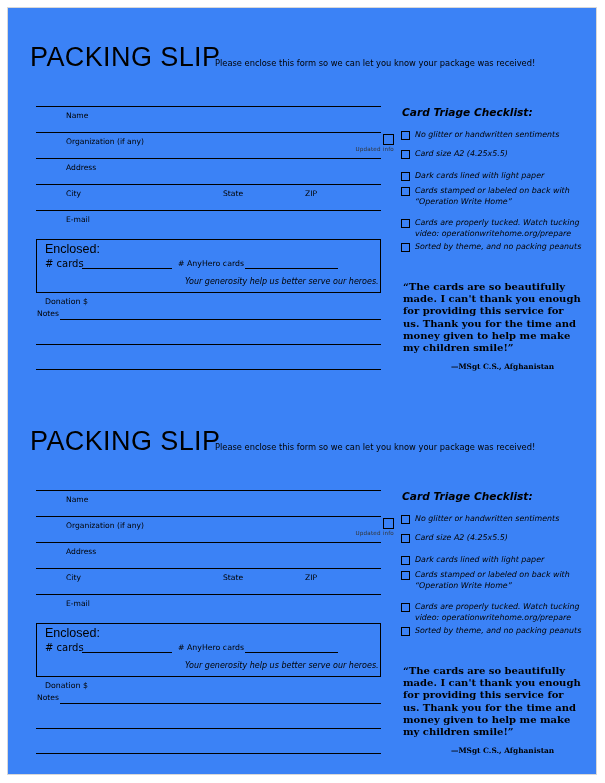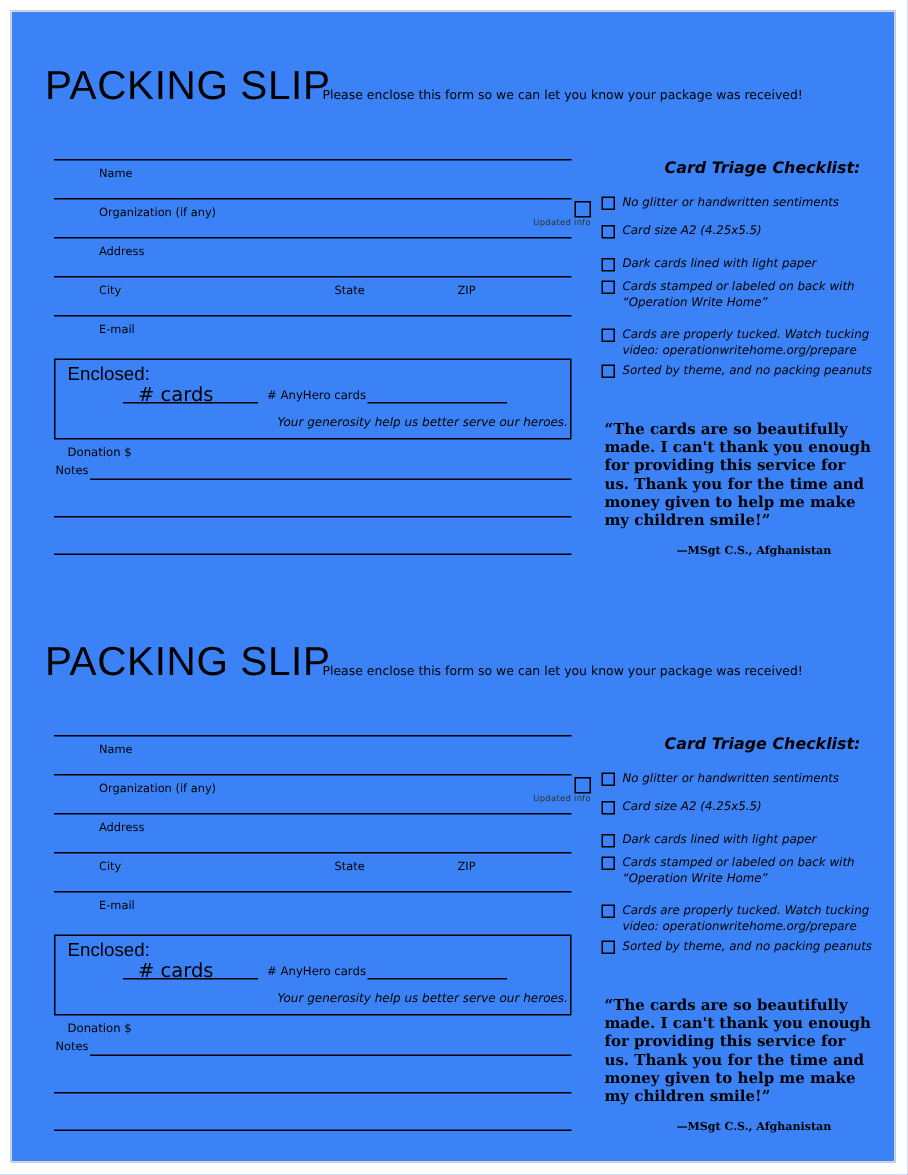--- a/index.html
+++ b/index.html
@@ -136,24 +136,23 @@
     top: 2px;
     font-family: Liberation Sans, sans-serif;
     font-size: 12.5px;
     line-height: 15px;
     white-space: nowrap;
   }
   .enc-l1 {
     position: absolute;
     left: 8px;
     top: 18px;
-    font-size: 13px;
+    font-size: 10px;
     line-height: 11px;
     white-space: nowrap;
-    margin-left: 47px;
   }
   .enc-l1b {
     position: absolute;
     left: 141px;
     top: 18px;
     font-size: 7.8px;
     line-height: 11px;
     white-space: nowrap;
   }
   .enc-ln {
@@ -218,21 +217,20 @@
   .ck-title {
     position: absolute;
     left: 2px;
     top: 0px;
     font-family: "DejaVu Sans", sans-serif;
     font-style: italic;
     font-weight: bold;
     font-size: 10.6px;
     line-height: 13px;
     white-space: nowrap;
-    margin-left: 41px;
   }
   .ck-item {
     position: absolute;
     left: 0;
     width: 185px;
   }
   .ck-item .box {
     position: absolute;
     left: 1px;
     top: 1px;

